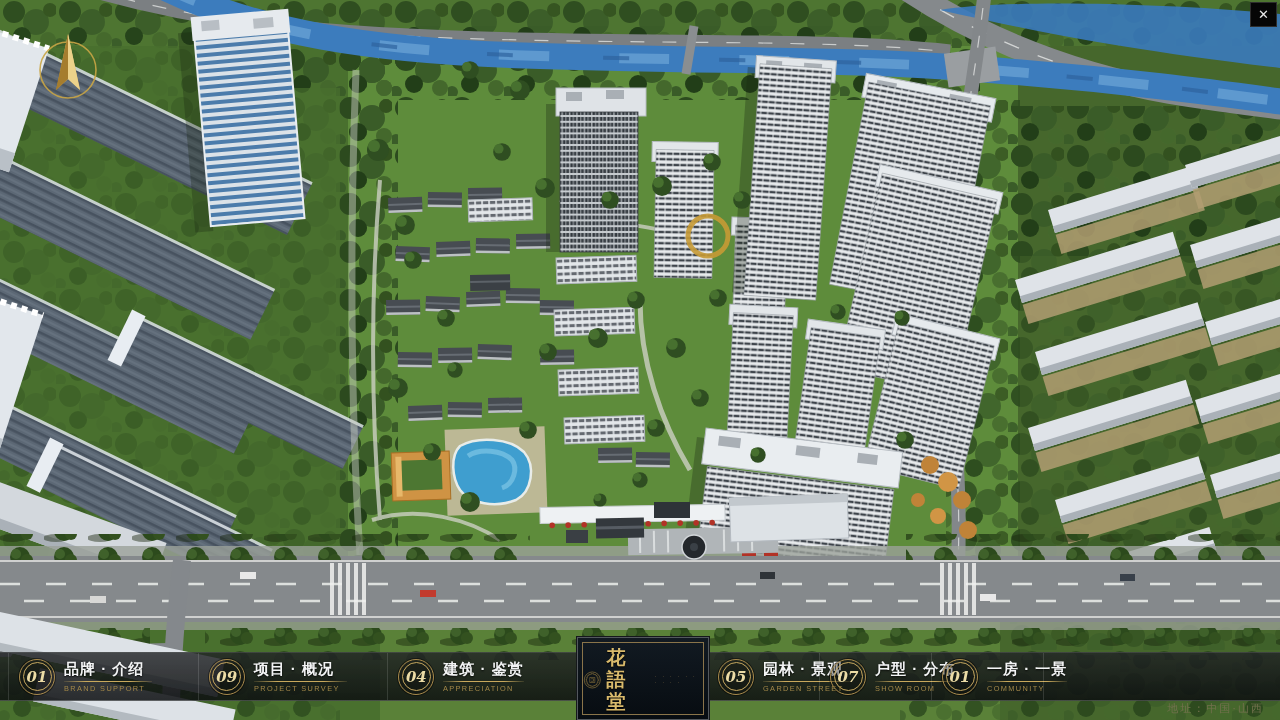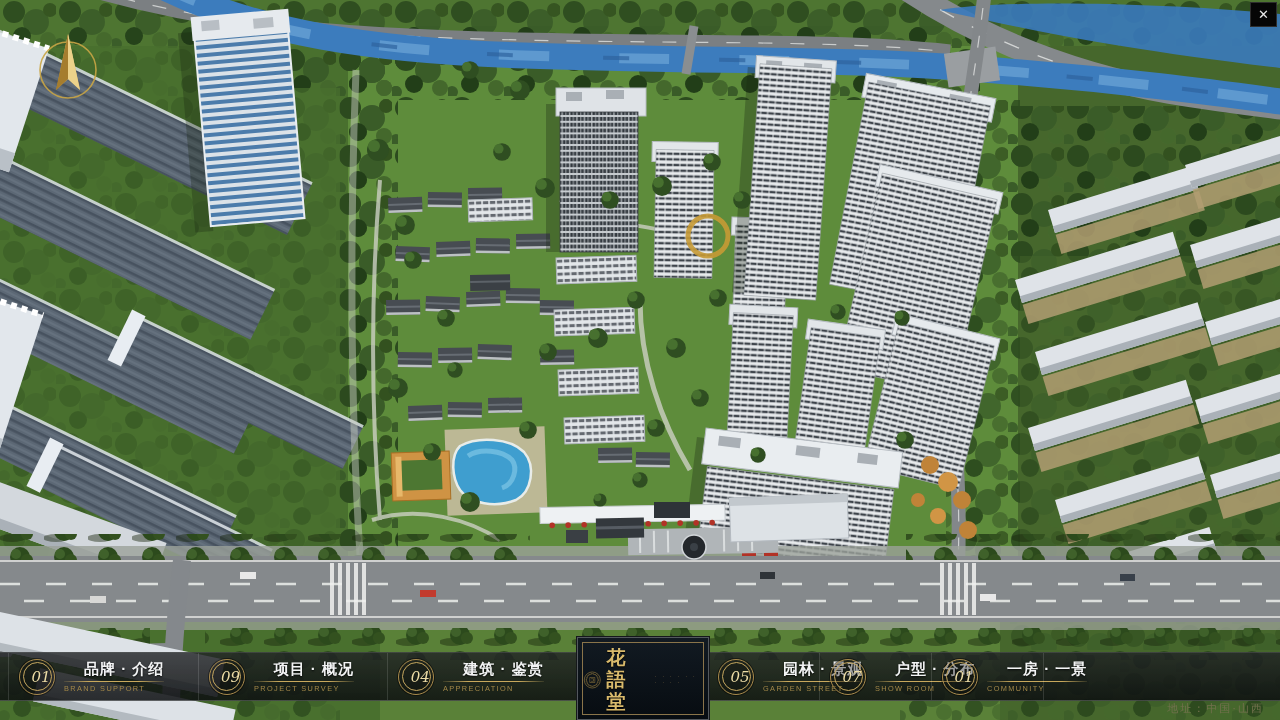--- a/index.html
+++ b/index.html
@@ -16,24 +16,24 @@
     border-top:1px solid rgba(255,255,255,.18);border-bottom:1px solid rgba(255,255,255,.14);}
   .grp{display:flex;align-items:center;}
   .grp.left{flex:0 0 577px;padding-left:8px;box-sizing:border-box;}
   .logo-gap{flex:0 0 130px;}
   .grp.right{flex:1;}
   .nav-item{display:flex;align-items:center;gap:9px;height:100%;padding-left:10px;box-sizing:border-box;border-left:1px solid rgba(255,255,255,.13);cursor:pointer;}
   .grp.left .nav-item{flex:1;}
   .grp.right .nav-item{width:112px;flex:0 0 112px;}
   .grp.right .spacer{flex:1;height:100%;border-left:1px solid rgba(255,255,255,.13);}
   .badge{width:34px;height:34px;border:1px solid #a98a4c;border-radius:50%;display:flex;align-items:center;justify-content:center;background:rgba(10,10,8,.35);box-shadow:0 0 0 1px rgba(0,0,0,.45);flex:0 0 34px;}
-  .badge-inner{width:27px;height:27px;border:1px solid #c6a75f;border-radius:50%;display:flex;align-items:center;justify-content:flex-end;}
+  .badge-inner{width:27px;height:27px;border:1px solid #c6a75f;border-radius:50%;display:flex;align-items:center;justify-content:center;font-weight:bold;}
   .num{font-family:"DejaVu Serif",serif;font-style:italic;font-size:15px;color:#ecdca6;}
   .labels{display:flex;flex-direction:column;justify-content:center;}
-  .zh{font-weight:bold;font-size:15px;color:#f3f4f5;letter-spacing:1px;white-space:nowrap;text-shadow:0 1px 2px rgba(0,0,0,.8);margin-left:20px;}
+  .zh{font-weight:bold;font-size:15px;color:#f3f4f5;letter-spacing:1px;white-space:nowrap;text-shadow:0 1px 2px rgba(0,0,0,.8);}
   .rule{height:1px;margin:2px 0;background:linear-gradient(90deg,rgba(200,168,92,.15),#c8a85c 25%,#c8a85c 75%,rgba(200,168,92,.15));}
   .en{font-size:8px;color:#a28749;letter-spacing:1.5px;white-space:nowrap;transform:scale(.92);transform-origin:left;}
 
   
   .logo-panel{position:absolute;left:577px;top:637px;width:130px;height:81px;background:linear-gradient(180deg,#121a22,#070c11);border:1px solid #53585d;box-shadow:0 0 0 1px #15181b;cursor:pointer;}
   .logo-frame{position:absolute;inset:4px;border:1px solid #8a744a;display:flex;flex-direction:row;align-items:center;}
   .seal{margin-top:3px;}
   .logo-title{font-family:"DejaVu Serif",serif;font-size:19px;font-weight:bold;color:#d9ba6c;letter-spacing:5px;line-height:22px;text-shadow:0 1px 1px #000;margin-left:5px;}
   .logo-caption{font-size:6px;color:#8a744a;letter-spacing:2px;line-height:6px;}
 

